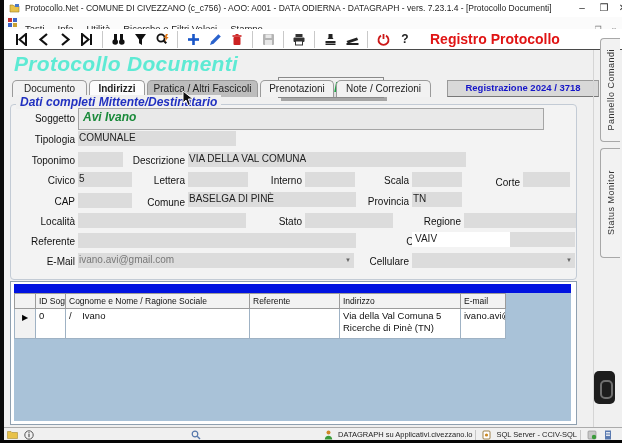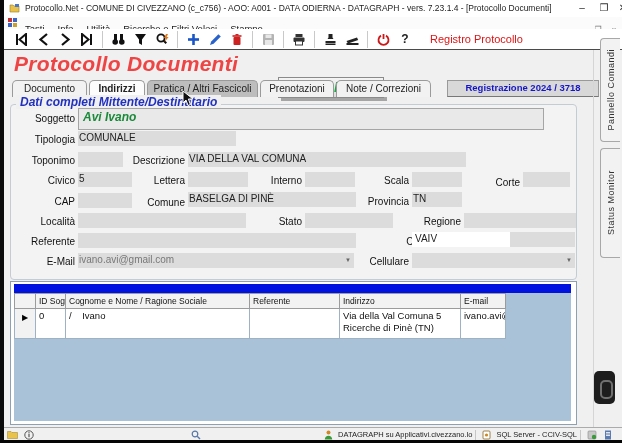--- a/index.html
+++ b/index.html
@@ -11,24 +11,24 @@
   #titlebar .title{position:absolute;left:21px;top:3px;font-size:8.5px;color:#222;white-space:nowrap;}
   .winctl{position:absolute;top:1px;width:16px;height:14px;text-align:center;font-size:10px;color:#333;line-height:14px;}
   #menubar{left:4px;top:17px;width:618px;height:12px;background:#fbfbfb;}
   .menuitem{font-size:9.5px;color:#222;margin-right:13px;}
   .mdictl{font-size:8px;color:#777;margin-left:6px;}
   #toolbar{left:4px;top:29px;width:618px;height:21px;background:#fff;border-bottom:1px solid #4a4a4a;
            display:flex;align-items:center;padding-left:6px;box-sizing:border-box;}
   .tbico{width:16px;height:15px;margin:0 3px;display:flex;align-items:center;justify-content:center;flex:0 0 auto;}
   .tbsep{width:1px;height:17px;background:#c9c9c9;margin:0 4px;flex:0 0 auto;}
   .tbhelp{font-size:12px;font-weight:bold;color:#222;}
-  #registro{margin-left:14px;font-size:11px;color:#e01414;font-weight:400;}
+  #registro{margin-left:14px;font-size:14px;color:#e01414;font-weight:700;}
   
   #content{left:4px;top:50px;width:618px;height:377px;background:#f0f0f0;}
-  #apptitle{left:14px;top:52px;font-size:21px;font-weight:bold;font-style:italic;color:#ef4444;letter-spacing:.3px;}
+  #apptitle{left:14px;top:52px;font-size:21px;font-weight:bold;font-style:italic;color:#5eead4;letter-spacing:.3px;}
   #arrivo{left:278px;top:77px;width:104px;height:19px;background:linear-gradient(#f4f4f4,#dcdcdc);
           border:1px solid #8a8a8a;box-shadow:3px 3px 0 rgba(90,90,90,.5);text-align:center;
           font-size:14px;font-weight:bold;font-style:italic;color:#1ea345;line-height:18px;letter-spacing:1px;}
   #regpanel{left:447px;top:80px;width:150px;height:15px;background:#d8d8d8;border:1px solid #999;
             border-bottom-color:#777;text-align:center;font-size:9.5px;font-weight:bold;color:#1515c8;line-height:14px;}
   
   #tabs{left:12px;top:80px;height:17px;display:flex;}
   .tab{box-sizing:border-box;height:17px;background:#f2f2f2;border:1px solid #9a9a9a;border-bottom:none;
        border-radius:5px 5px 0 0;font-size:10px;color:#222;text-align:center;line-height:15px;margin-right:2px;}
   .tab.active{background:#fcfcfc;font-weight:bold;}

